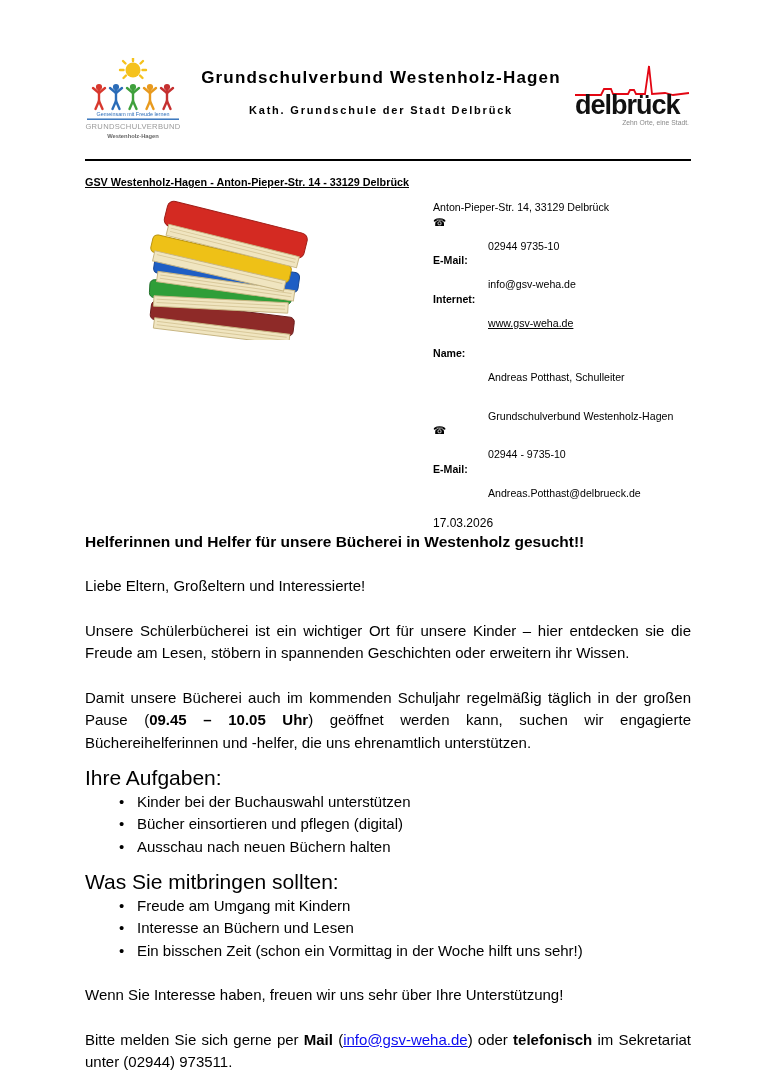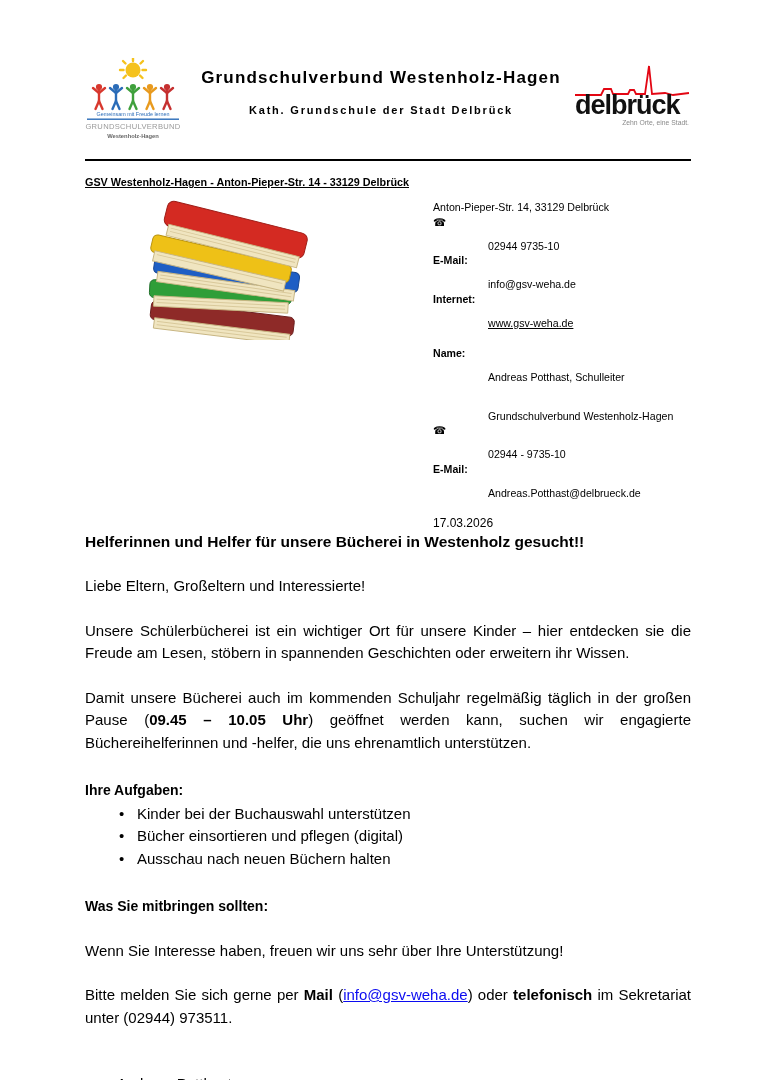--- a/index.html
+++ b/index.html
@@ -28,21 +28,21 @@
   .cval{flex:1;margin-top:24px;}
   .cgap{height:16px;}
   .ulink{text-decoration:underline;}
   .date-line{font-size:12px;margin-top:16px;}
 
   
   .body-text{font-size:15px;line-height:22.5px;}
   .headline{font-size:15.5px;font-weight:bold;}
   .salutation{margin-top:22px;}
   p.para{margin:22px 0 0 0;text-align:justify;}
-  .sec-head{font-size:14px;font-weight:bold;margin-top:25px;}
+  .sec-head{font-size:21px;font-weight:normal;margin-top:13px;}
   ul.blist{list-style:none;margin:1px 0 0 0;padding:0;}
   ul.blist li{position:relative;padding-left:52px;line-height:22.5px;}
   ul.blist li::before{content:"\2022";position:absolute;left:34px;top:0;}
   .sig{margin-top:44px;line-height:22.5px;}
   a.maillink{color:#0b0bf0;text-decoration:underline;cursor:pointer;}
   .b{font-weight:bold;}
 </style>
 </head>
 <body>
 
@@ -215,20 +215,25 @@
       <p class="para"><span>Damit unsere Bücherei auch im kommenden Schuljahr regelmäßig täglich in der großen Pause (</span><span class="b">09.45 – 10.05 Uhr</span><span>) geöffnet werden kann, suchen wir engagierte Büchereihelferinnen und -helfer, die uns ehrenamtlich unterstützen.</span></p>
 
       <div class="sec-head">Ihre Aufgaben:</div>
       <ul class="blist">
         <li>Kinder bei der Buchauswahl unterstützen</li>
         <li>Bücher einsortieren und pflegen (digital)</li>
         <li>Ausschau nach neuen Büchern halten</li>
       </ul>
 
       <div class="sec-head">Was Sie mitbringen sollten:</div>
+      <ul class="blist">
+        <li>Freude am Umgang mit Kindern</li>
+        <li>Interesse an Büchern und Lesen</li>
+        <li>Ein bisschen Zeit (schon ein Vormittag in der Woche hilft uns sehr!)</li>
+      </ul>
 
       <p class="para">Wenn Sie Interesse haben, freuen wir uns sehr über Ihre Unterstützung!</p>
 
       <p class="para"><span>Bitte melden Sie sich gerne per </span><span class="b">Mail</span><span> (</span><a class="maillink">info@gsv-weha.de</a><span>) oder </span><span class="b">telefonisch</span><span> im Sekretariat unter (02944) 973511.</span></p>
 
       <div class="sig">
         <div>gez. Andreas Potthast</div>
         <div>(Schulleitung)</div>
       </div>
     </div>

